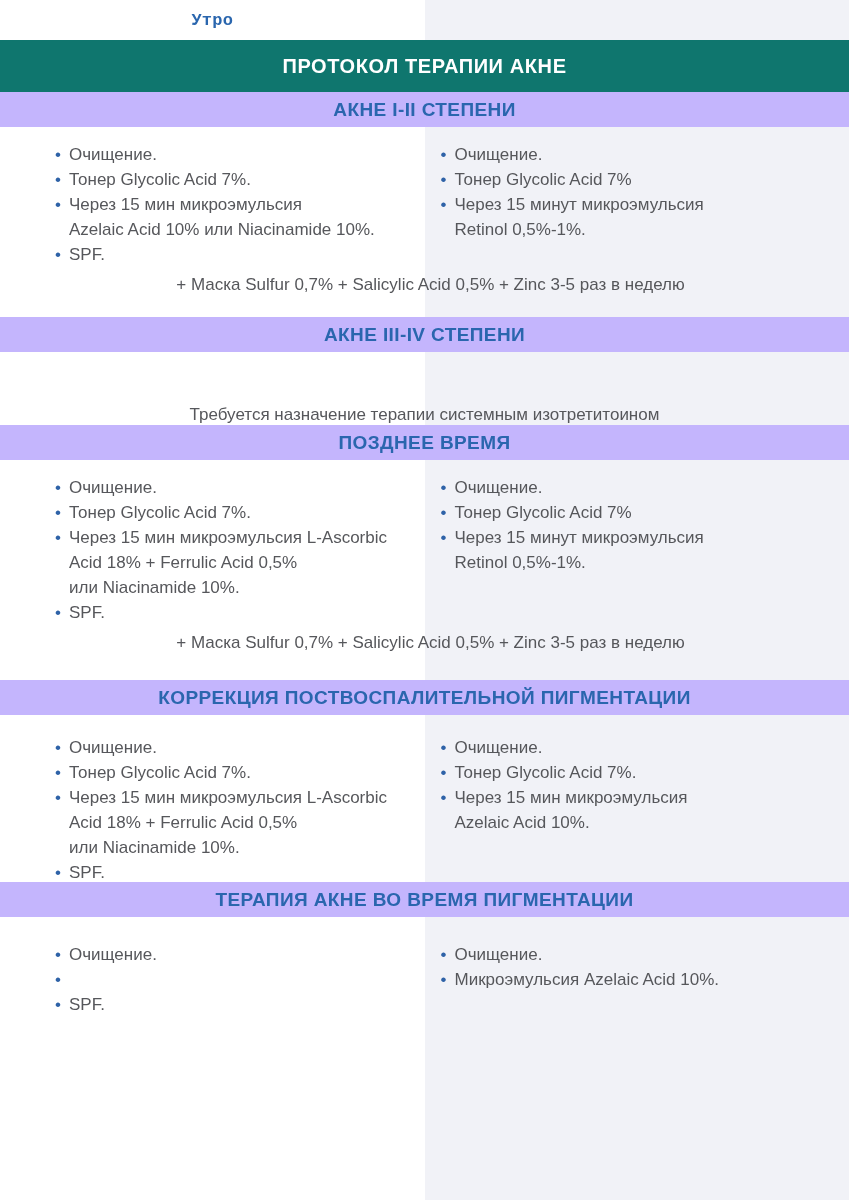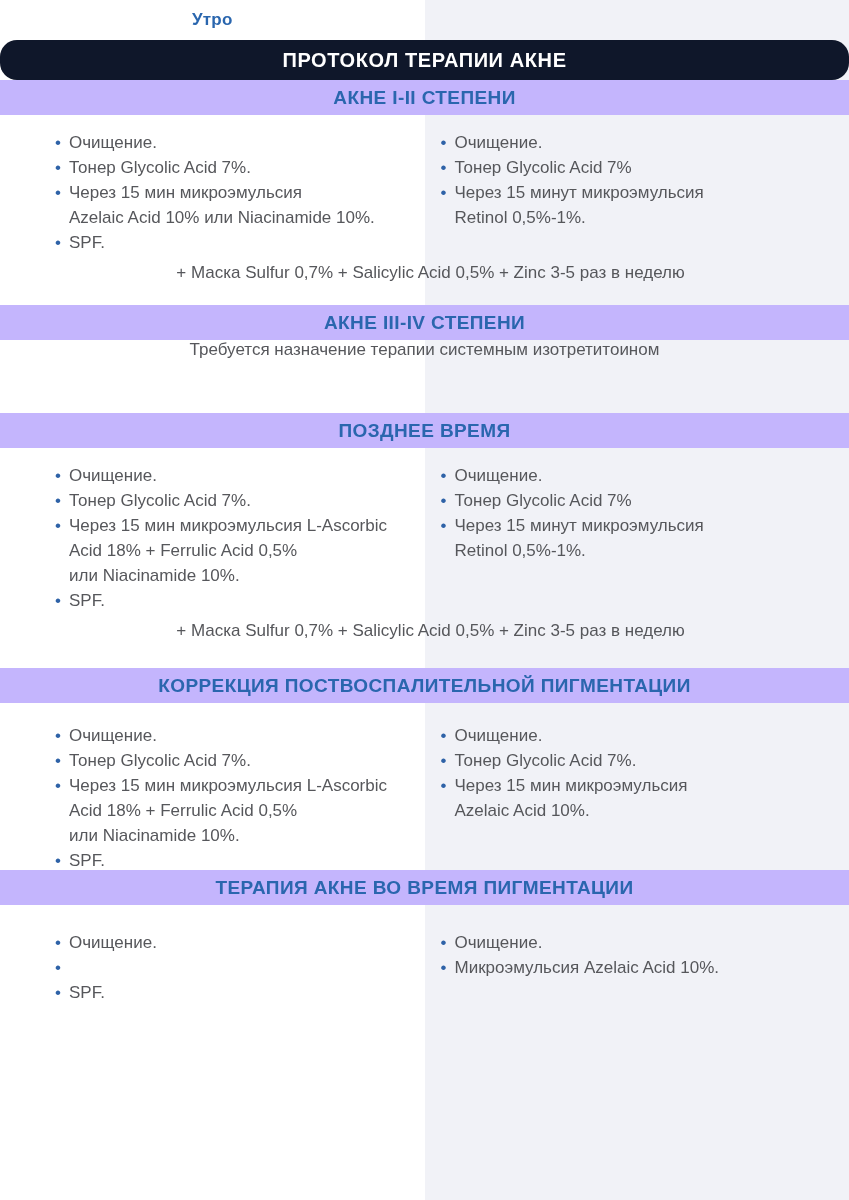--- a/index.html
+++ b/index.html
@@ -27,50 +27,50 @@
   }
   .col-header {
     width: 50%;
     display: flex;
     align-items: center;
     justify-content: center;
     color: #2a66ae;
     font-size: 17px;
     font-weight: 700;
     letter-spacing: 0.2px;
+    font-family: Liberation Mono, monospace;
   }
 
   .title-band {
-    height: 40px;
-    background: #0f172a;
+    height: 52px;
+    background: #0f766e;
     color: #ffffff;
     display: flex;
     align-items: center;
     justify-content: center;
     font-size: 20px;
     font-weight: 700;
     letter-spacing: 0.6px;
-    border-radius: 17px;
   }
 
   .section-band {
     height: 35px;
     background: #c4b5fd;
     color: #2a66ae;
     display: flex;
     align-items: center;
     justify-content: center;
     font-size: 19px;
     font-weight: 700;
     letter-spacing: 0.4px;
   }
 
   .section-content { display: flex; flex-direction: column; }
   .sc-1 { height: 190px; }
-  .sc-2 { height: 73px; justify-content: flex-start; }
+  .sc-2 { height: 73px; justify-content: flex-end; }
   .sc-3 { height: 220px; }
   .sc-4 { height: 167px; }
   .sc-5 { flex: 1 1 auto; }
 
   .cols { display: flex; }
   .col { width: 50%; box-sizing: border-box; }
 
   ul.list {
     list-style: none;
     margin: 0;

